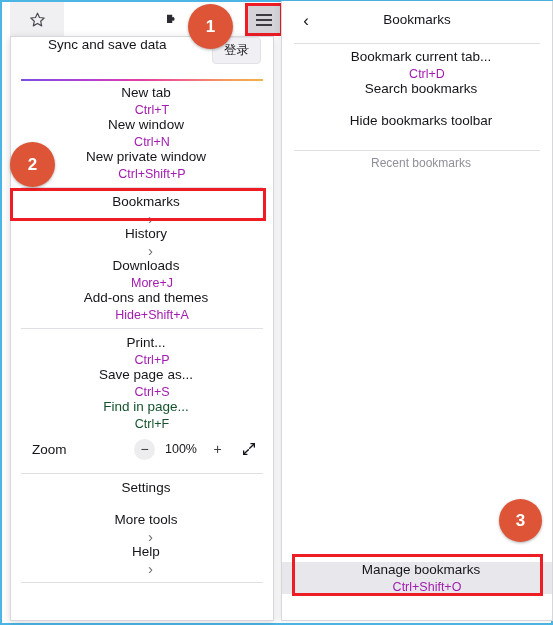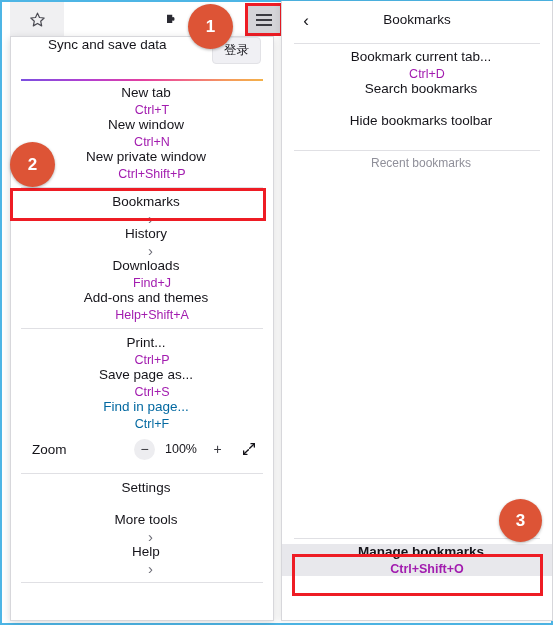--- a/index.html
+++ b/index.html
@@ -74,21 +74,21 @@
     color: #15141a;
     white-space: nowrap;
     flex-direction: column;
   }
   .row .label { flex: 1 1 auto; }
   .row .accel {
     color: #a21caf;
     font-size: 12.5px;
     margin-left: 12px;
   }
-  .row.dim .label, .row.dim .accel { color: #0369a1; text-align: right; }
+  .row.dim .label, .row.dim .accel { color: #14532d; text-align: right; }
   .row.header-dim { color: #8f8f99; font-size: 12px; }
   .chev {
     width: 14px; text-align: right;
     color: #6e6e78; font-size: 15px; line-height: 1;
   }
   .sep {
     height: 1px; background: #e0e0e4;
     margin: 6px 10px;
   }
   .sep.tight { margin: 5px 12px; }
@@ -242,25 +242,25 @@
     <div class="row">
       <span class="label">Bookmarks</span>
       <span class="chev">›</span>
     </div>
     <div class="row">
       <span class="label">History</span>
       <span class="chev">›</span>
     </div>
     <div class="row">
       <span class="label">Downloads</span>
-      <span class="accel">Find+J</span>
+      <span class="accel">More+J</span>
     </div>
     <div class="row">
       <span class="label">Add-ons and themes</span>
-      <span class="accel">Help+Shift+A</span>
+      <span class="accel">Hide+Shift+A</span>
     </div>
 
     <div class="sep"></div>
 
     <div class="row">
       <span class="label">Print...</span>
       <span class="accel">Ctrl+P</span>
     </div>
     <div class="row">
       <span class="label">Save page as...</span>
@@ -334,21 +334,21 @@
       <span class="label">Hide bookmarks toolbar</span>
       <span class="accel"></span>
     </div>
 
     <div class="sep tight"></div>
 
     <div class="row header-dim">
       <span class="label">Recent bookmarks</span>
     </div>
 
-    <div style="position:absolute; left:0; right:0; bottom:44px;font-weight:bold;">
+    <div style="position:absolute; left:0; right:0; bottom:26px;">
       <div class="sep tight"></div>
       <div class="row hover-row">
         <span class="label">Manage bookmarks</span>
         <span class="accel">Ctrl+Shift+O</span>
       </div>
     </div>
   </div>
 
   <div class="hl-box" id="hl-bookmarks"></div>
   <div class="hl-box" id="hl-manage"></div>

